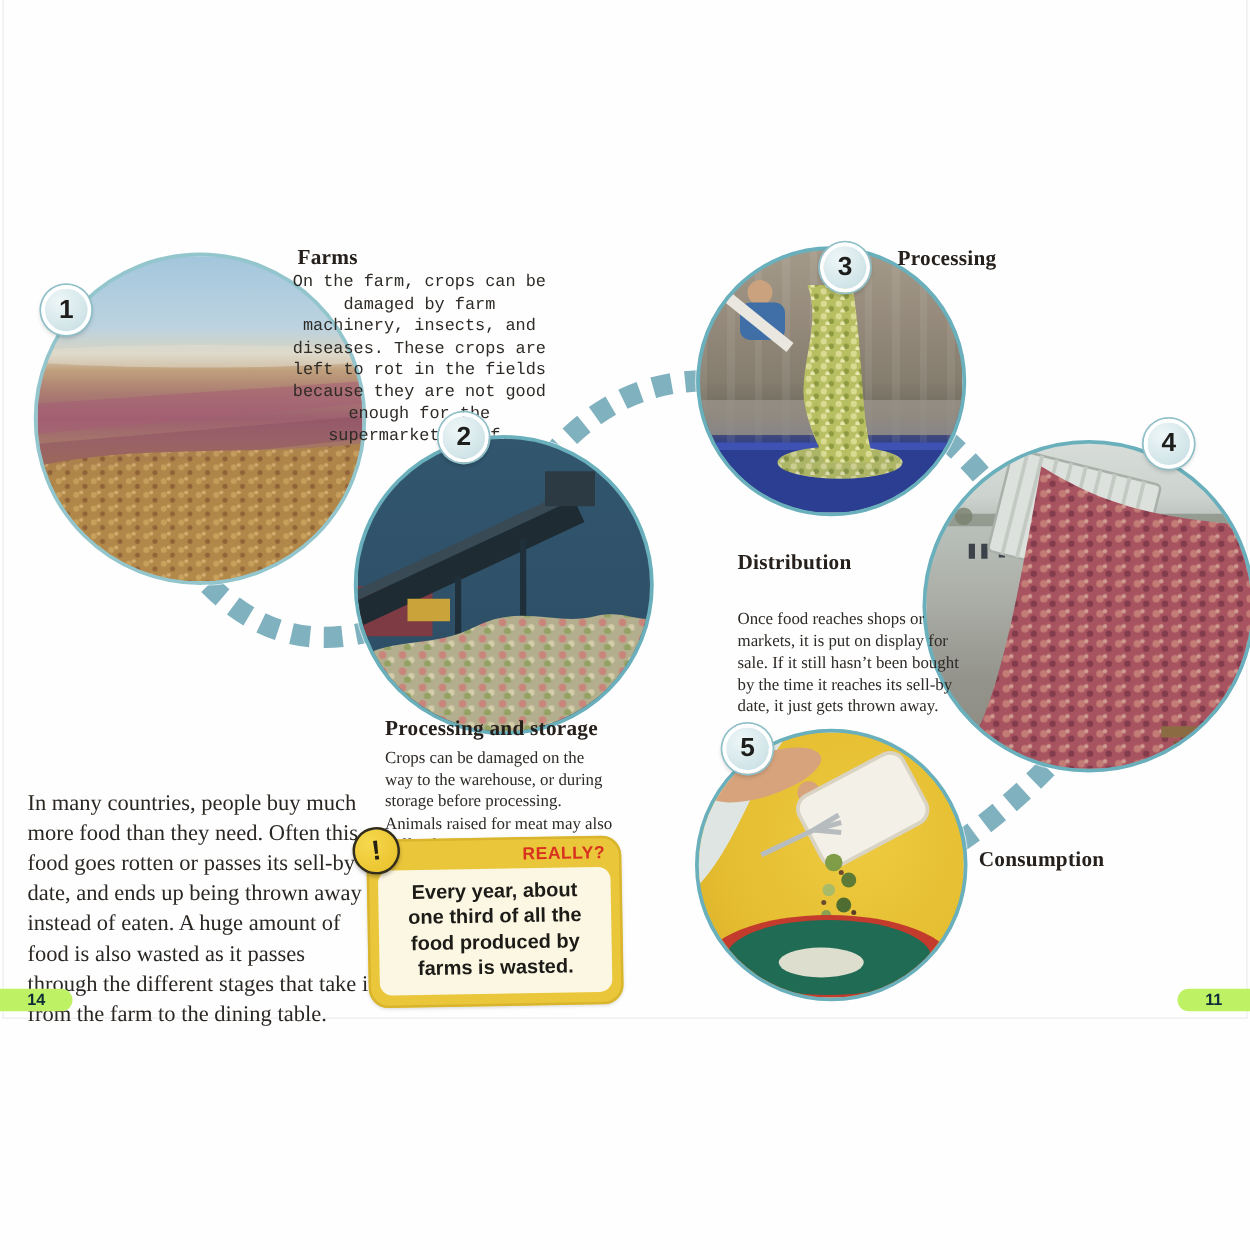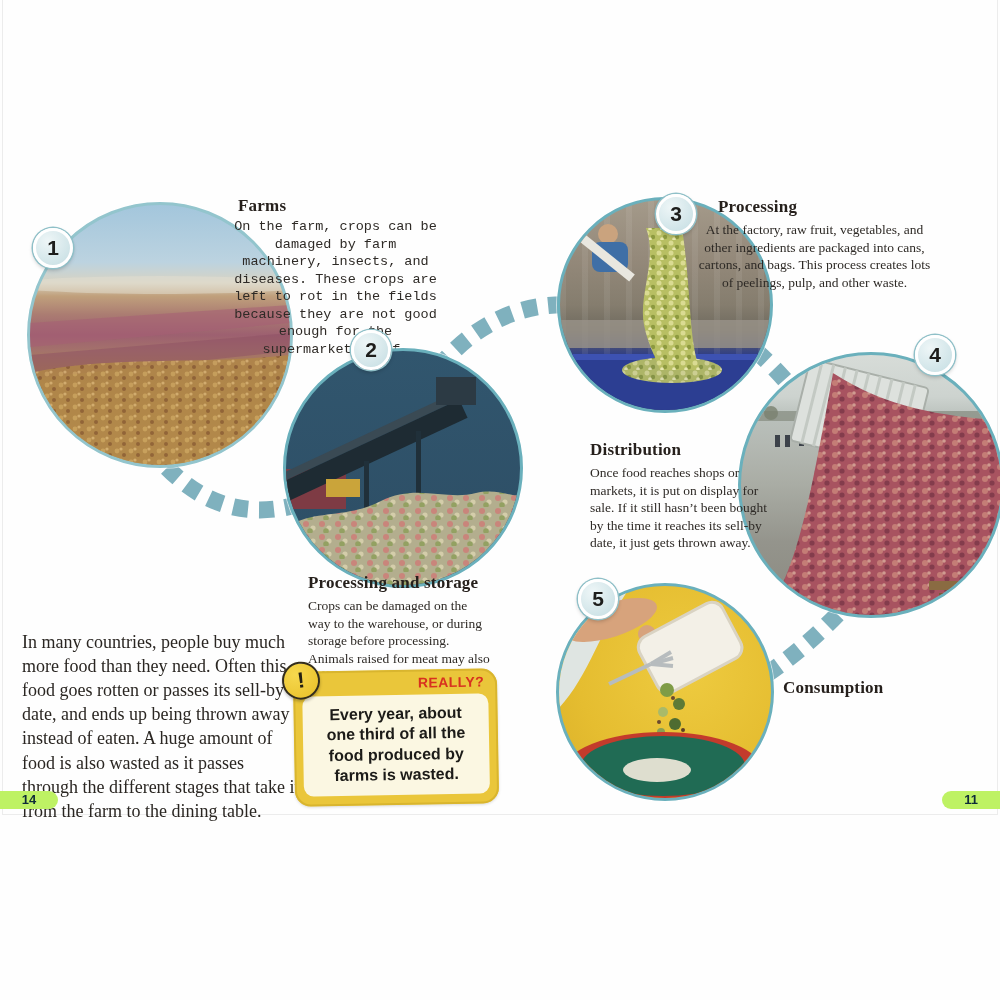--- a/index.html
+++ b/index.html
@@ -34,21 +34,21 @@
          display:flex;align-items:center;justify-content:center;
          font-family:"Liberation Sans",sans-serif;font-weight:bold;font-size:21px;color:#1d1d1b;}
   .b1{left:33px;top:228px;} .b2{left:351px;top:330px;} .b3{left:656px;top:194px;}
   .b4{left:915px;top:335px;} .b5{left:578px;top:579px;}
   
   .h{position:absolute;margin:0;font-size:17px;font-weight:bold;color:#26201c;letter-spacing:.2px;}
   .cap{position:absolute;margin:0;font-size:13.5px;line-height:1.3;color:#2e2a26;}
   .h1p{left:238px;top:196px;} .cap1{left:233px;top:218px;width:205px;text-align:center;font-family:Liberation Mono, monospace;}
   .h2p{left:308px;top:573px;} .cap2{left:308px;top:597px;width:185px;}
   .h3p{left:718px;top:197px;} .cap3{left:697px;top:221px;width:235px;text-align:center;}
-  .h4p{left:590px;top:440px;} .cap4{left:590px;top:464px;width:192px;}
+  .h4p{left:590px;top:440px;} .cap4{left:590px;top:486px;width:192px;}
   .h5p{left:783px;top:678px;} .cap5{left:766px;top:703px;width:215px;text-align:center;}
   
   .title{position:absolute;left:22px;top:518px;margin:0;font-size:49px;line-height:1.06;
          font-weight:bold;color:#262220;letter-spacing:-.5px;}
   .intro{position:absolute;left:22px;top:630px;width:282px;margin:0;
          font-size:18px;line-height:1.34;color:#2a2622;}
   
   .callout{position:absolute;left:294px;top:670px;width:186px;
            background:#eac63a;border-radius:16px;padding:25px 9px 10px 9px;
            box-shadow:inset 0 0 0 2px #d9b52e,0 1px 3px rgba(0,0,0,.15);
@@ -157,21 +157,20 @@
       <rect x="0" y="154" width="210" height="8" fill="#3d52b2"></rect>
       <rect x="0" y="160" width="210" height="50" fill="#2c3e92"></rect>
       <path d="M86,28 C98,60 78,95 84,125 C88,145 96,158 100,170 L140,170 C128,138 132,95 122,28 Z" fill="url(#p3s)"></path>
       <ellipse cx="112" cy="170" rx="50" ry="13" fill="url(#p3s)" opacity="0.92"></ellipse>
     </svg>
   </div>
   <div class="badge b3">
       <span>3</span>
     </div>
   <h3 class="h h3p">Processing</h3>
-  <p class="cap cap3">At the factory, raw fruit, vegetables, and other ingredients are packaged into cans, cartons, and bags. This process creates lots of peelings, pulp, and other waste.</p>
 
   <div class="circle c4">
     <svg width="260" height="260" viewBox="0 0 260 260">
       <defs>
         <pattern id="p4o" width="15" height="12" patternUnits="userSpaceOnUse">
           <rect width="15" height="12" fill="#a85360"></rect>
           <circle cx="4" cy="4" r="3" fill="#c47d76"></circle>
           <circle cx="11" cy="8" r="2.6" fill="#833c4c"></circle>
           <circle cx="8" cy="2" r="1.8" fill="#d09b90"></circle>
         </pattern>

